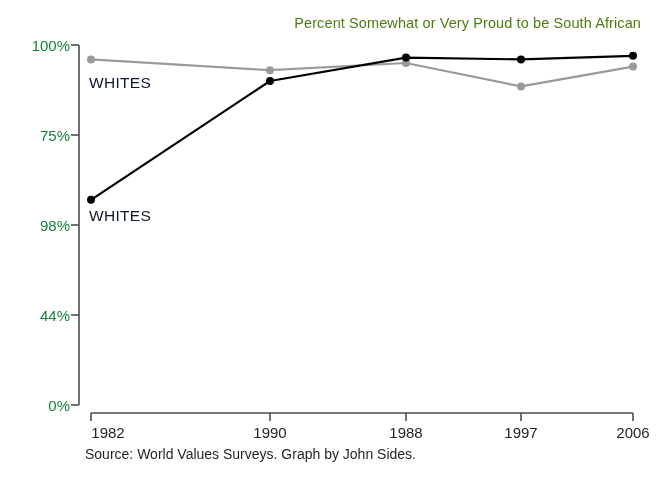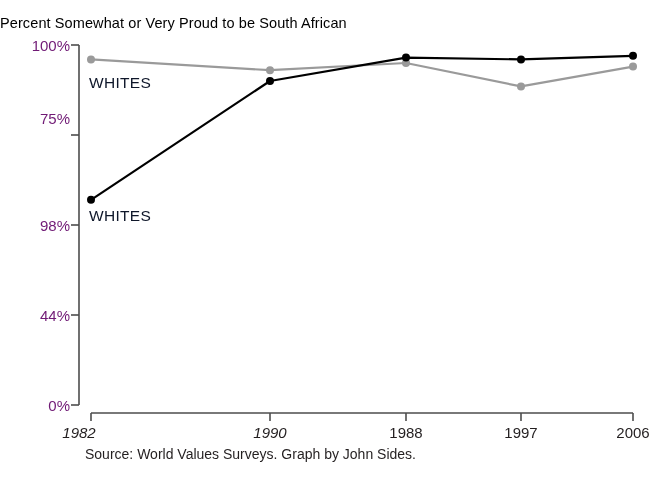--- a/index.html
+++ b/index.html
@@ -17,37 +17,37 @@
   #chart-root {
     position: relative;
     width: 660px;
     height: 479px;
   }
   .chart-title {
     position: absolute;
     left: 0;
     top: 15px;
     width: 641px;
-    text-align: left;
+    text-align: right;
     font-size: 14.5px;
-    color: #000000;
+    color: #4d7c0f;
     letter-spacing: 0.1px;
   }
   svg.plot {
     position: absolute;
     left: 0;
     top: 0;
     width: 660px;
     height: 479px;
   }
   .ytick-label {
     position: absolute;
     text-align: right;
     font-size: 15px;
-    color: #701a75;
+    color: #15803d;
     width: 64px;
     left: 6px;
   }
   .xtick-label {
     position: absolute;
     text-align: center;
     font-size: 15px;
     color: #231f20;
     width: 80px;
     top: 424px;
@@ -67,27 +67,27 @@
   }
 </style>
 </head>
 <body>
 
 <div id="chart-root">
 
   <div class="chart-title">Percent Somewhat or Very Proud to be South African</div>
 
   <div class="ytick-label" style="top:37px;">100%</div>
-  <div class="ytick-label" style="top:110px;text-align:right;">75%</div>
+  <div class="ytick-label" style="top:127px;text-align:right;">75%</div>
   <div class="ytick-label" style="top:217px;">98%</div>
   <div class="ytick-label" style="top:307px;">44%</div>
   <div class="ytick-label" style="top:397px;">0%</div>
 
-  <div class="xtick-label" style="left:39px;font-style:italic;">1982</div>
-  <div class="xtick-label" style="left:230px;font-style:italic;">1990</div>
+  <div class="xtick-label" style="left:68px;">1982</div>
+  <div class="xtick-label" style="left:230px;">1990</div>
   <div class="xtick-label" style="left:366px;">1988</div>
   <div class="xtick-label" style="left:481px;">1997</div>
   <div class="xtick-label" style="left:593px;">2006</div>
 
   <div class="series-label" style="left:89px; top:74px;">WHITES</div>
   <div class="series-label" style="left:89px; top:207px;">WHITES</div>
 
   <div class="source-note">Source: World Values Surveys. Graph by John Sides.</div>
 
   <svg class="plot" viewBox="0 0 660 479">

